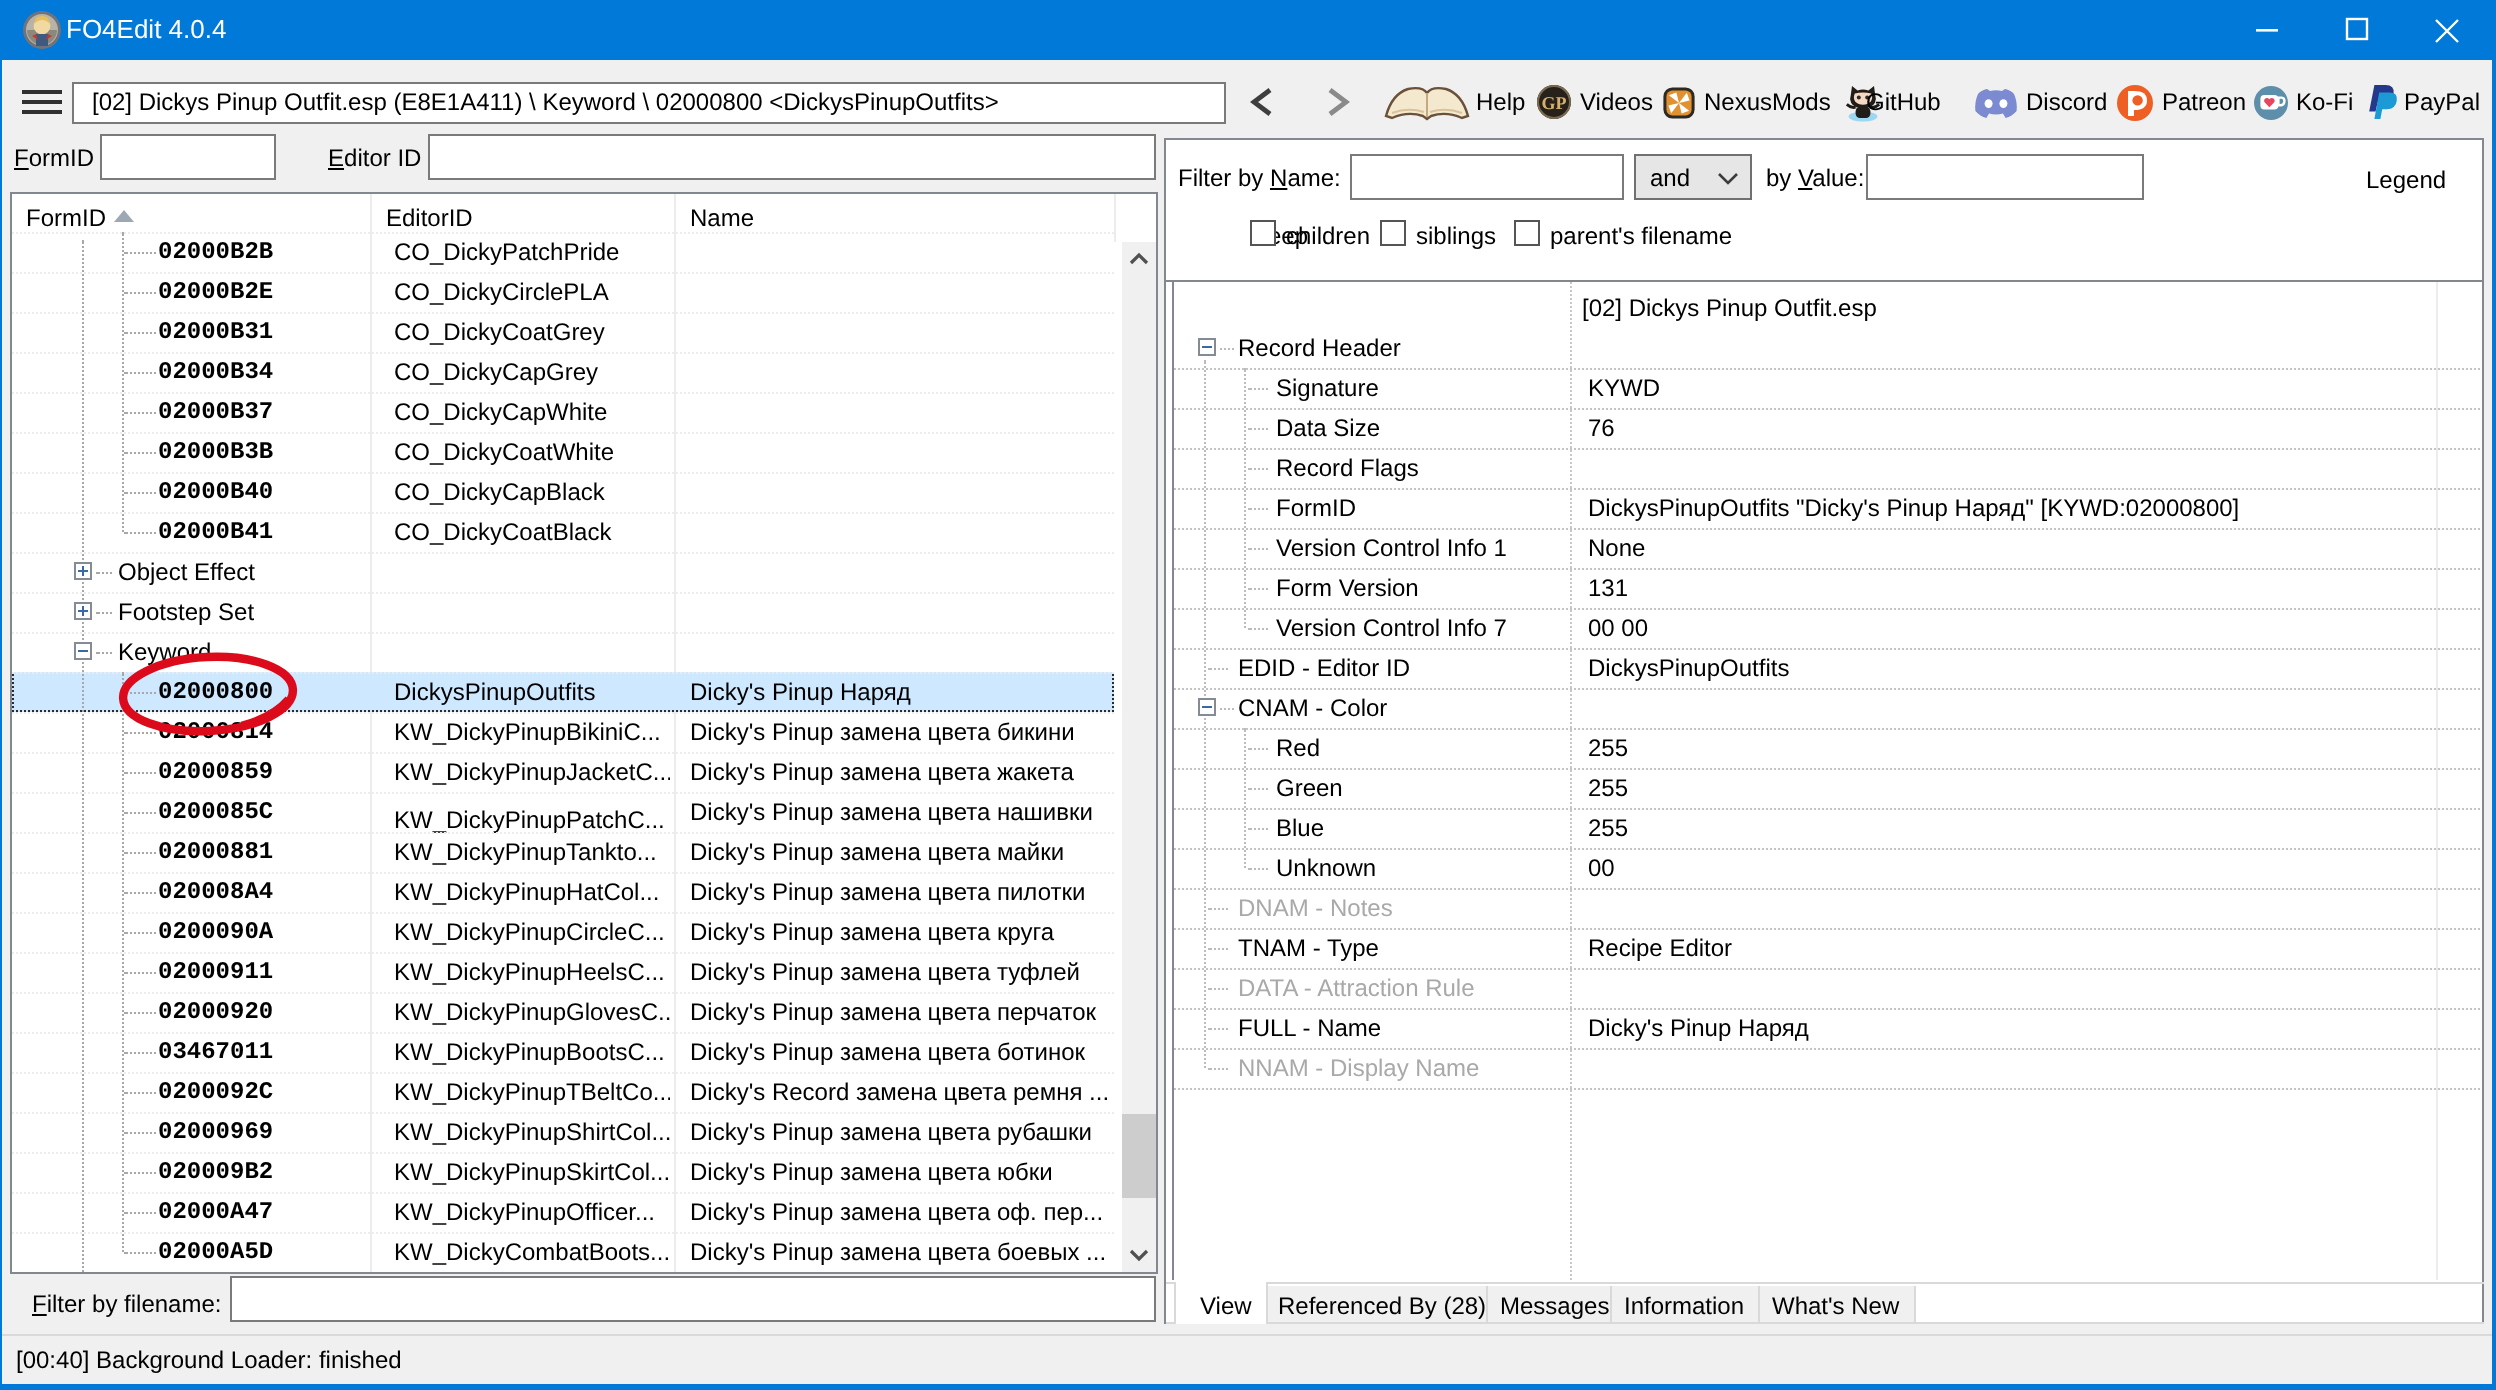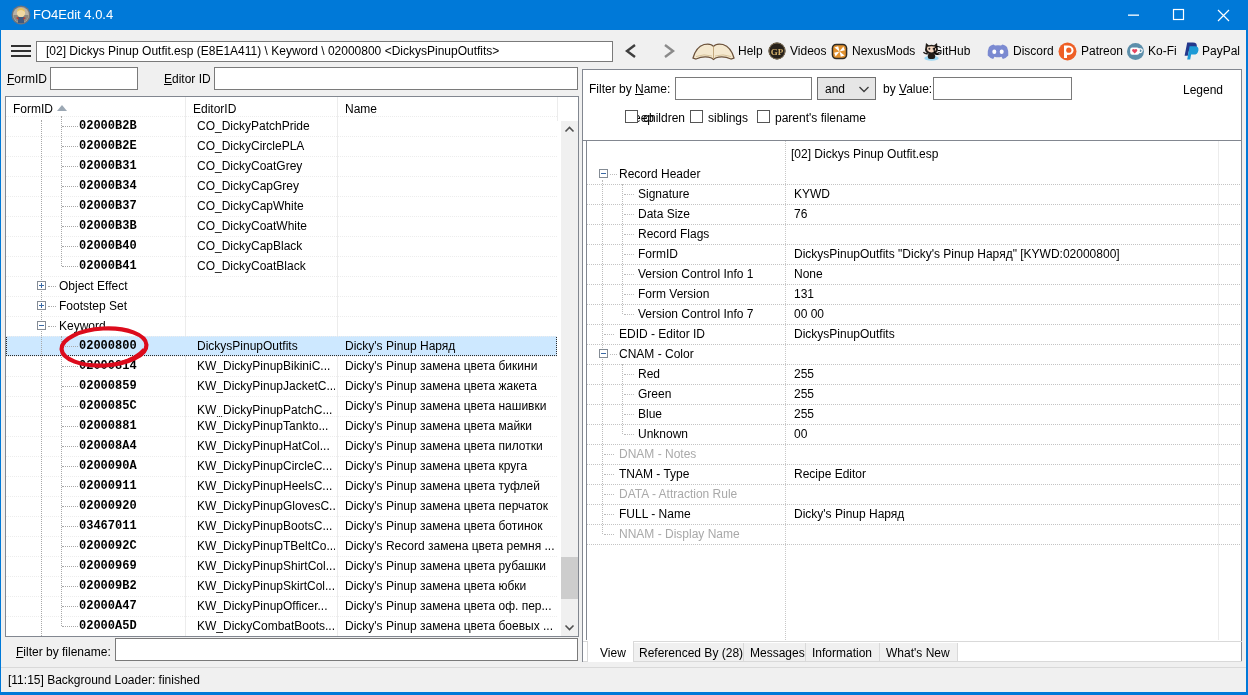--- a/index.html
+++ b/index.html
@@ -372,15 +372,15 @@
 <div class="lbl" style="left:639px;top:646px">Referenced By (28)</div>
 <div class="abs" style="left:744px;top:643px;width:62px;height:18px;background:#f0f0f0;border-right:1px solid #d9d9d9"></div>
 <div class="lbl" style="left:750px;top:646px">Messages</div>
 <div class="abs" style="left:806px;top:643px;width:74px;height:18px;background:#f0f0f0;border-right:1px solid #d9d9d9"></div>
 <div class="lbl" style="left:812px;top:646px">Information</div>
 <div class="abs" style="left:880px;top:643px;width:78px;height:18px;background:#f0f0f0;border-right:1px solid #d9d9d9"></div>
 <div class="lbl" style="left:886px;top:646px">What's New</div>
 <div class="abs" style="left:583px;top:661px;width:4px;height:0;border-top:1px solid #d9d9d9"></div>
 <div class="abs" style="left:634px;top:661px;width:608px;height:0;border-top:1px solid #d9d9d9"></div>
 <div class="abs" style="left:0;top:667px;width:1248px;height:25px;background:#f0f0f0;border-top:1px solid #d9d9d9"></div>
-<div class="lbl" style="left:8px;top:673px">[11:15] Background Loader: finished</div>
+<div class="lbl" style="left:8px;top:673px">[00:40] Background Loader: finished</div>
 <div class="abs" style="left:0;top:692px;width:1248px;height:3px;background:#0079d8"></div>
 <div class="abs" style="left:0;top:30px;width:1px;height:665px;background:#0079d8"></div>
 <div class="abs" style="left:1246px;top:30px;width:2px;height:665px;background:#0079d8"></div>
 </body></html>

